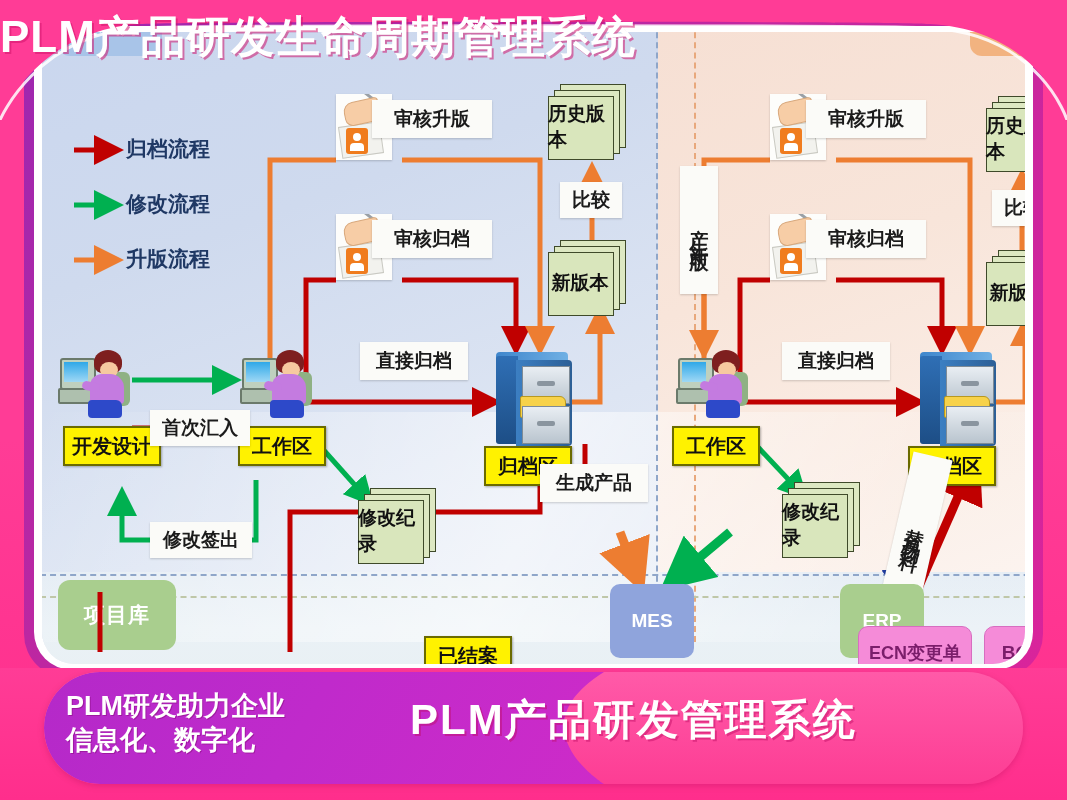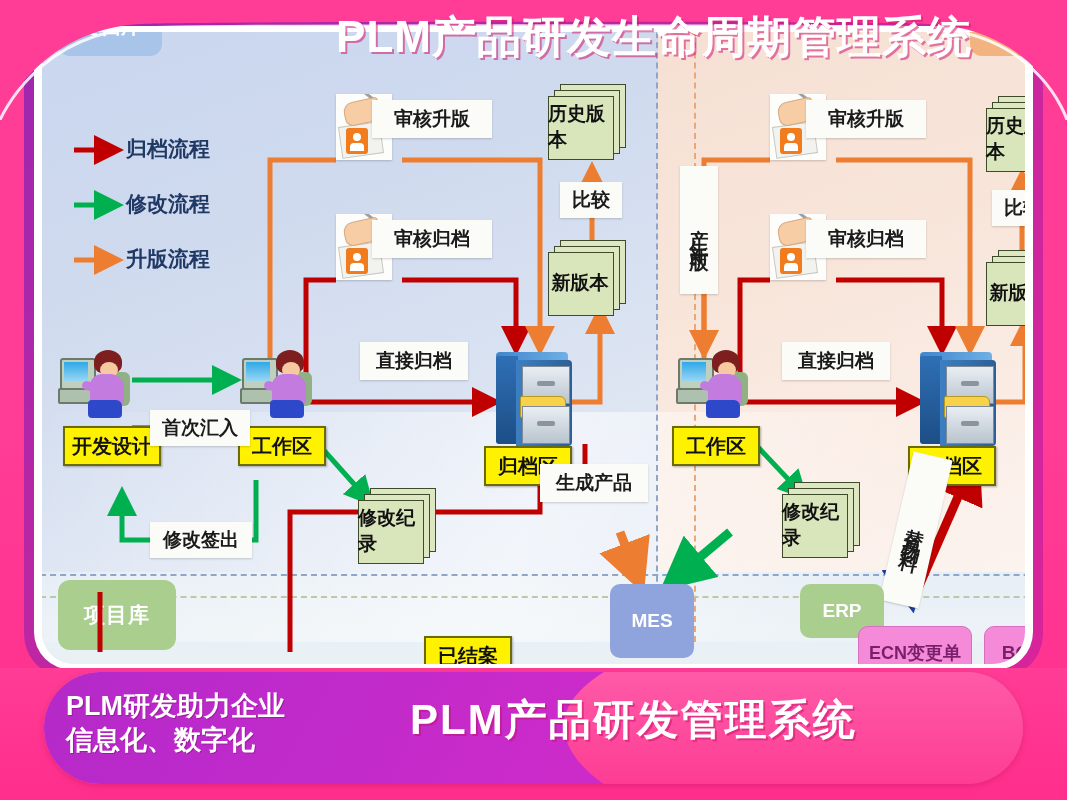--- a/index.html
+++ b/index.html
@@ -127,21 +127,21 @@
 
   
   .arrows{position:absolute;left:0;top:0;width:1090px;height:720px;}
 
   
   .sys{position:absolute;border-radius:10px;color:#fff;font-weight:bold;
     font-size:19px;display:flex;align-items:center;justify-content:center;}
   .sys-mes{background:#8FA4DC;}
   .sys-erp{background:#A9CE8E;}
   .sys-pink{background:#F58BD8;color:#7B1E6B;border:1px solid #d76ec0;}
-  .title{position:absolute;left:0;top:8px;width:972px;text-align:right;
+  .title{position:absolute;left:0;top:8px;width:972px;text-align:left;
     font-size:44px;font-weight:bold;color:#fff;letter-spacing:1px;
     text-shadow:2px 2px 0 rgba(210,20,110,.55);}
 
   
   .arch-mask{position:absolute;left:0;top:0;width:1067px;height:120px;pointer-events:none;}
 
   
   .bottombar{position:absolute;left:0;top:668px;width:1067px;height:132px;
     background:linear-gradient(180deg,#FF3C96,#FF2E8C);}
   .pill-pink{position:absolute;left:44px;top:672px;width:979px;height:112px;
@@ -408,21 +408,21 @@
       <div class="docs" style="left:742px;top:490px;width:78px;height:78px;">
         <div class="pg pg1" style="width:64px;height:62px;"></div>
         <div class="pg pg2" style="width:64px;height:62px;"></div>
         <div class="pg pg3" style="width:64px;height:62px;"></div>
         <div class="cap" style="width:64px;height:62px;">修改纪录</div>
       </div>
 
       <div class="lbl v" style="left:856px;top:462px;width:40px;height:152px;font-size:19px;transform:rotate(13deg);">替换物料</div>
 
       <div class="sys sys-mes" style="left:570px;top:592px;width:84px;height:74px;">MES</div>
-      <div class="sys sys-erp" style="left:760px;top:592px;width:84px;height:54px;text-align:right;">ERP</div>
+      <div class="sys sys-erp" style="left:800px;top:592px;width:84px;height:74px;text-align:right;">ERP</div>
       <div class="sys sys-pink" style="left:818px;top:634px;width:112px;height:52px;font-size:18px;">ECN变更单</div>
       <div class="sys sys-pink" style="left:944px;top:634px;width:78px;height:52px;">BOM</div>
 
       <div class="ybox" style="left:384px;top:644px;width:84px;height:36px;text-align:center;">已结案</div>
 
     </div>
   </div>
 
   <svg class="arch-mask" viewBox="0 0 1067 120" preserveAspectRatio="none">
     <path d="M0 0 H1067 V118 C1067 118 1040 30 930 24 C880 21 200 21 140 24 C36 30 0 118 0 118 Z" fill="#FF3C96"></path>

